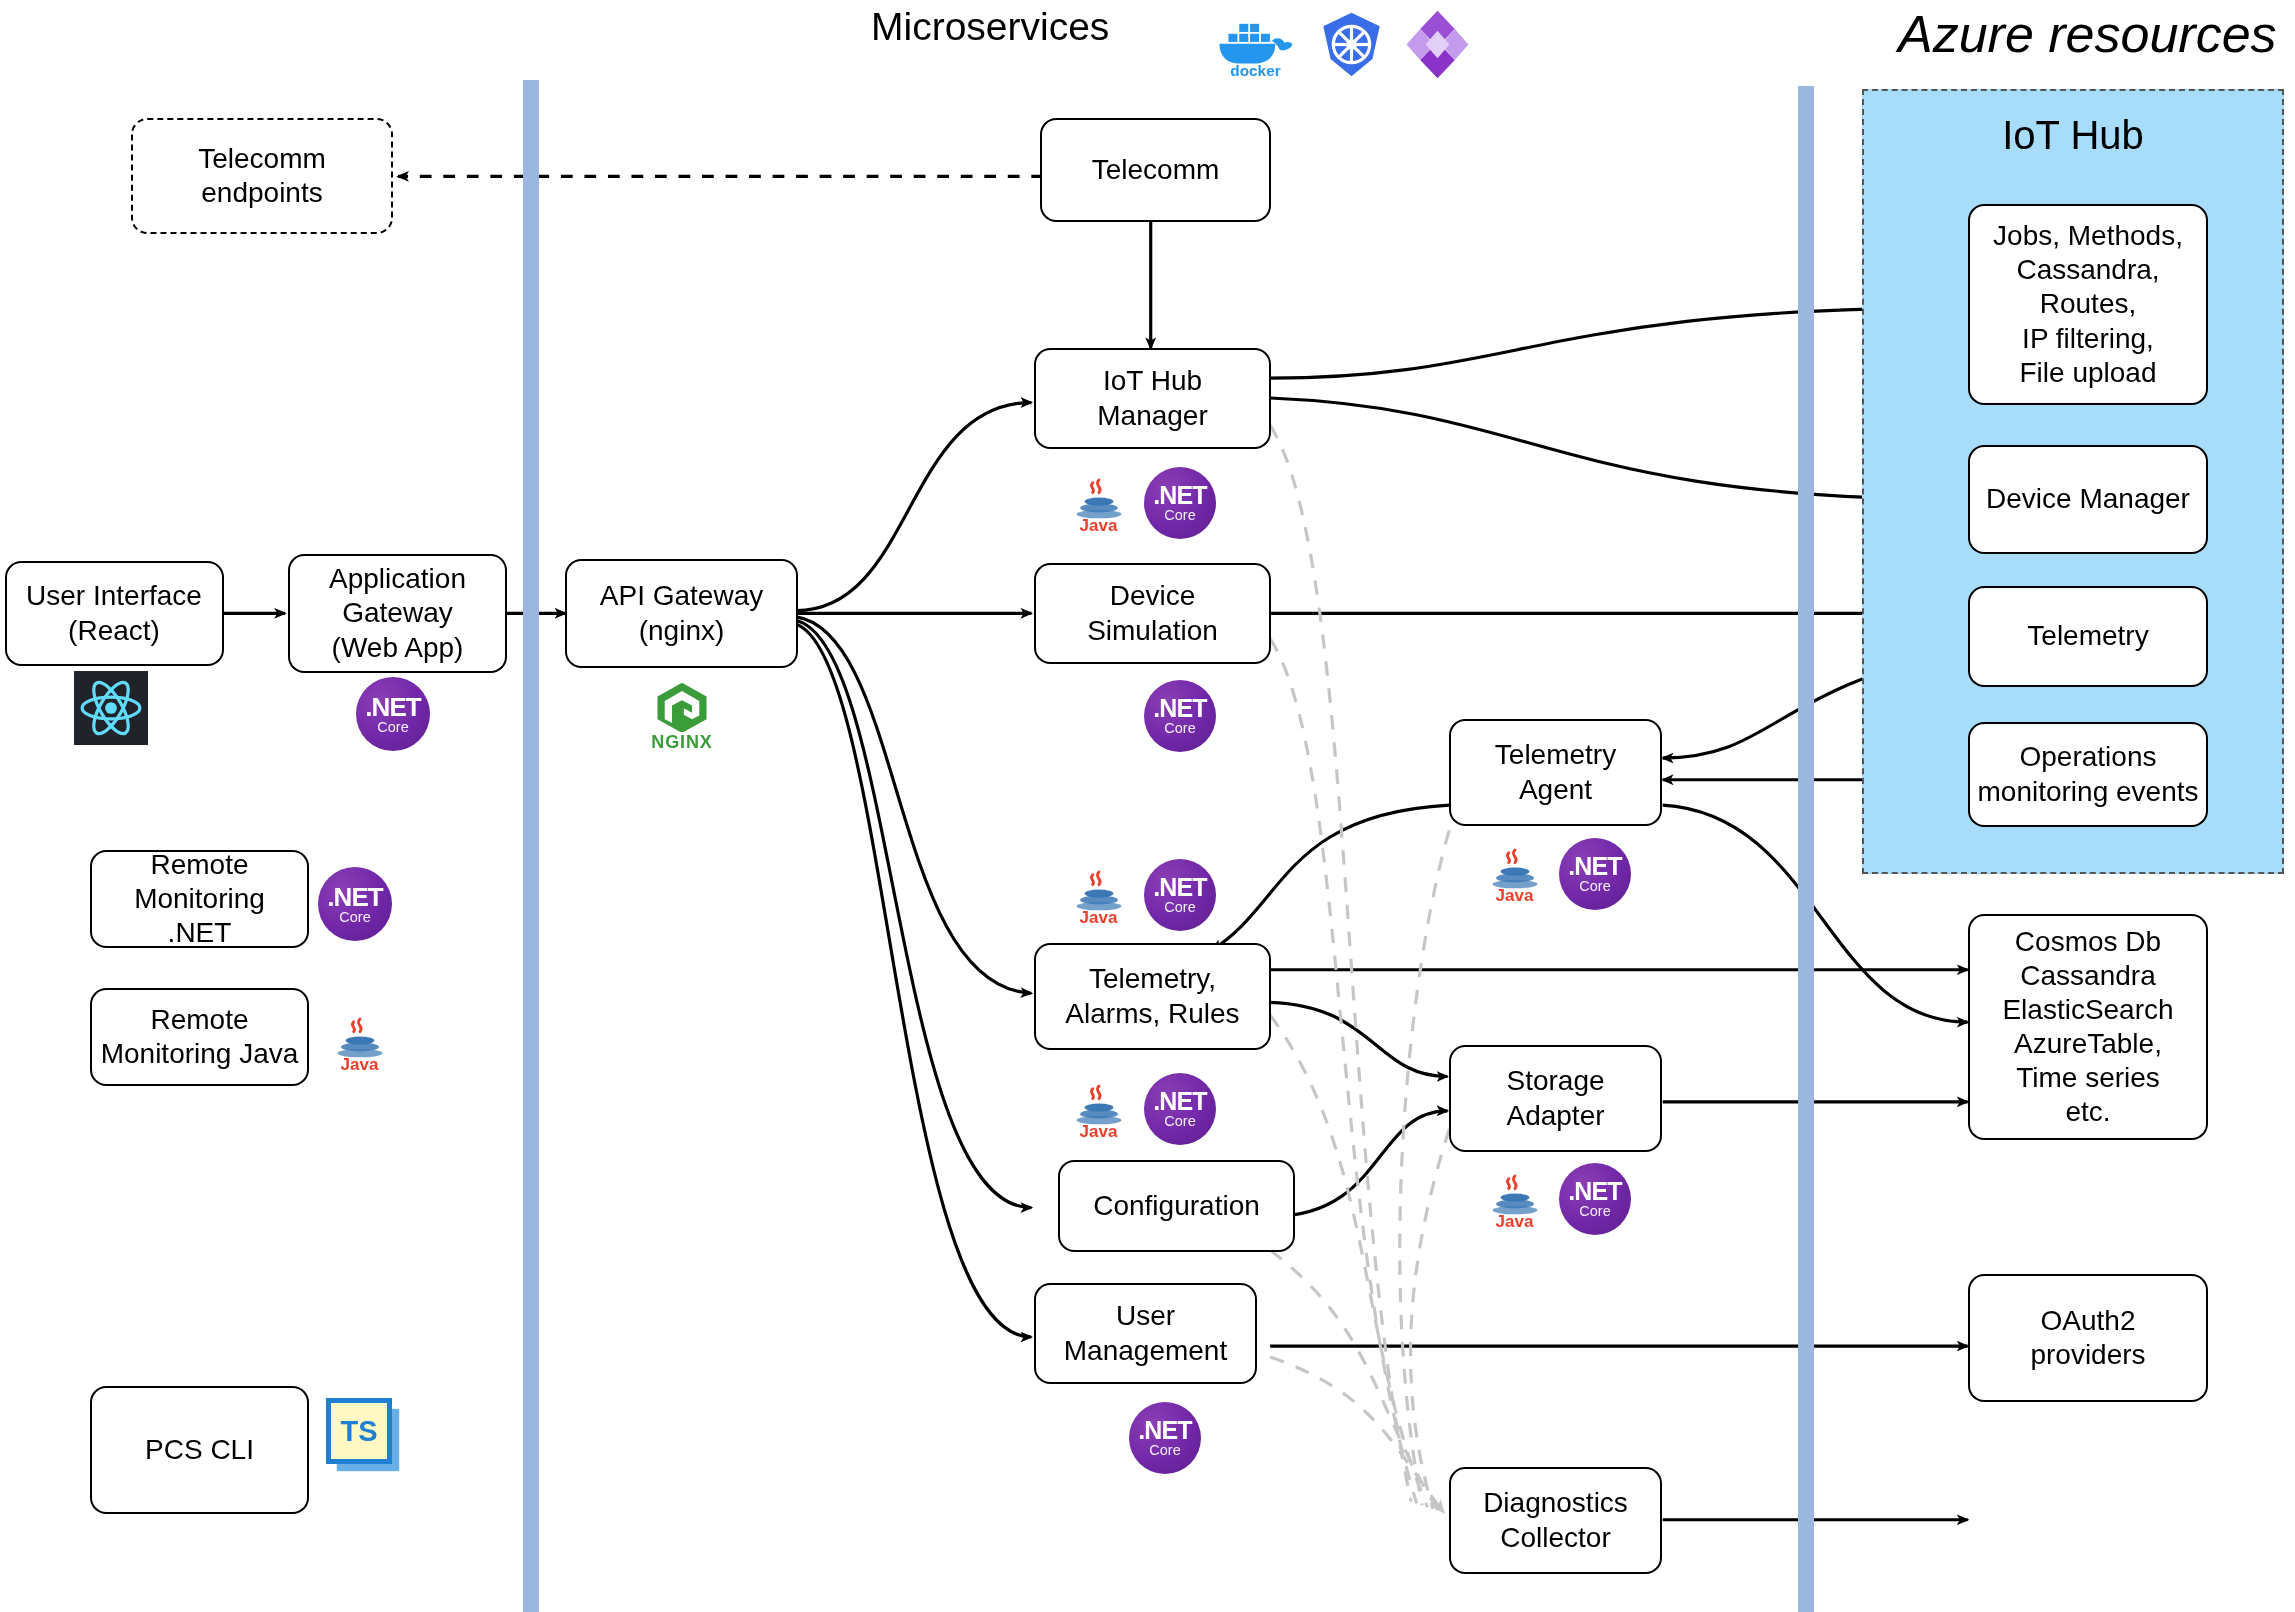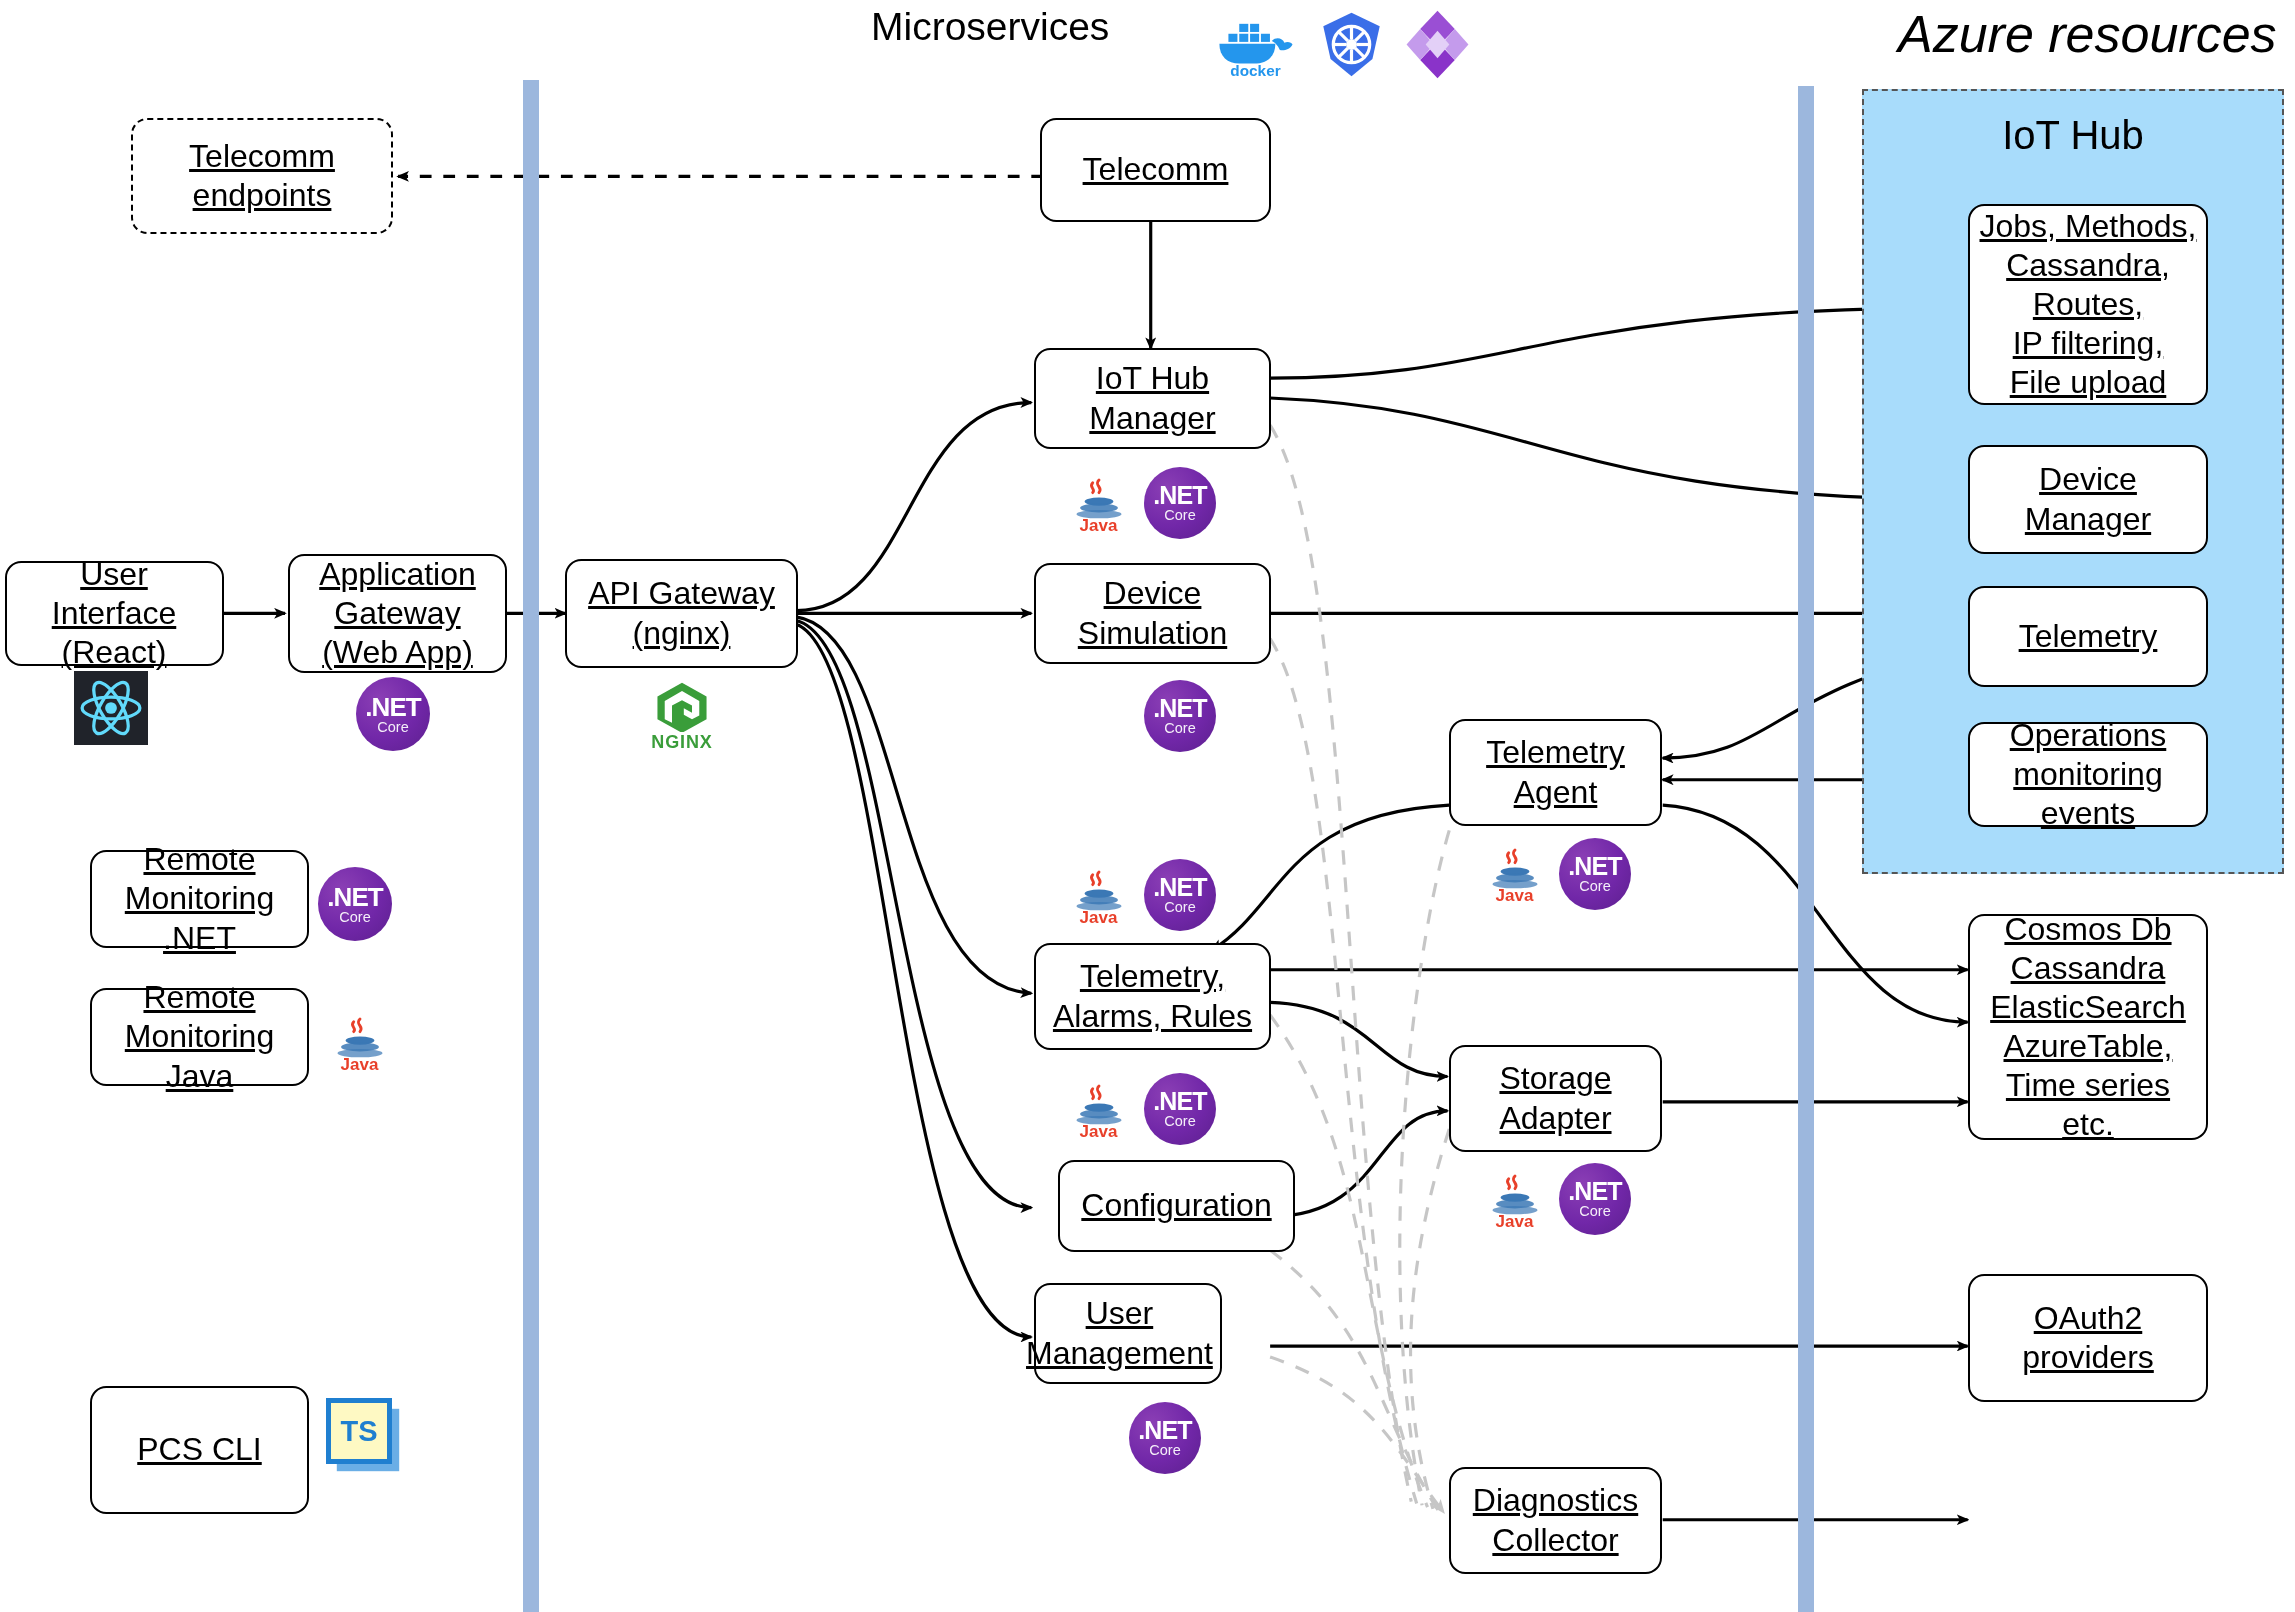--- a/index.html
+++ b/index.html
@@ -10,21 +10,21 @@
   .bar{position:absolute;background:#9cb7dd;}
 
   .title{position:absolute;font-size:39px;color:#000;white-space:nowrap;letter-spacing:0px;}
   .azure-title{position:absolute;font-size:52px;color:#000000;white-space:nowrap;font-style:italic;}
 
   .panel{position:absolute;background:#a8dcfb;border:2.7px dashed #555;box-sizing:border-box;}
   .panel-label{position:absolute;font-size:40px;color:#000;text-align:center;width:100%;}
 
   .node{position:absolute;box-sizing:border-box;border:2.7px solid #000;border-radius:16.3px;
         background:#fff;display:flex;align-items:center;justify-content:center;text-align:center;
-        font-size:32px;line-height:1.22;color:#000;padding:3.6px 7.2px;text-decoration:underline;}
+        font-size:28px;line-height:1.22;color:#000;padding:3.6px 7.2px;}
   .node.dashed{border-style:dashed;background:transparent;}
 
   .ico{position:absolute;}
 
   
   .dotnet{border-radius:50%;background:radial-gradient(circle at 32% 30%,#8b3fb5 0%,#7127a8 55%,#5c1f8e 100%);
           display:flex;flex-direction:column;align-items:center;justify-content:center;color:#fff;}
   .dotnet .n1{font-weight:bold;line-height:1;letter-spacing:-0.9px;}
   .dotnet .n2{line-height:1;opacity:.92;}
 
@@ -291,21 +291,21 @@
     <span class="jw" style="font-size:17px;margin-top:-1.8px;">Java</span>
   </div>
   <div class="ico dotnet" style="left:1144px;top:1073px;width:72px;height:72px;">
     <span class="n1" style="font-size:25px;">.NET</span>
     <span class="n2" style="font-size:14.5px;">Core</span>
   </div>
   <div class="node" style="left:1034px;top:1160px;width:237px;height:92px;margin-left:24px;">
     <span style="white-space:pre-line;">Configuration</span>
   </div>
 
-  <div class="node" style="left:1034px;top:1283px;width:188px;height:101px;justify-content:flex-end;">
+  <div class="node" style="left:1034px;top:1283px;width:223px;height:101px;">
     <span style="white-space:pre-line;">User
 Management</span>
   </div>
   <div class="ico dotnet" style="left:1129px;top:1402px;width:72px;height:72px;">
     <span class="n1" style="font-size:25px;">.NET</span>
     <span class="n2" style="font-size:14.5px;">Core</span>
   </div>
 
   <div class="node" style="left:1449px;top:1467px;width:213px;height:107px;">
     <span style="white-space:pre-line;">Diagnostics

